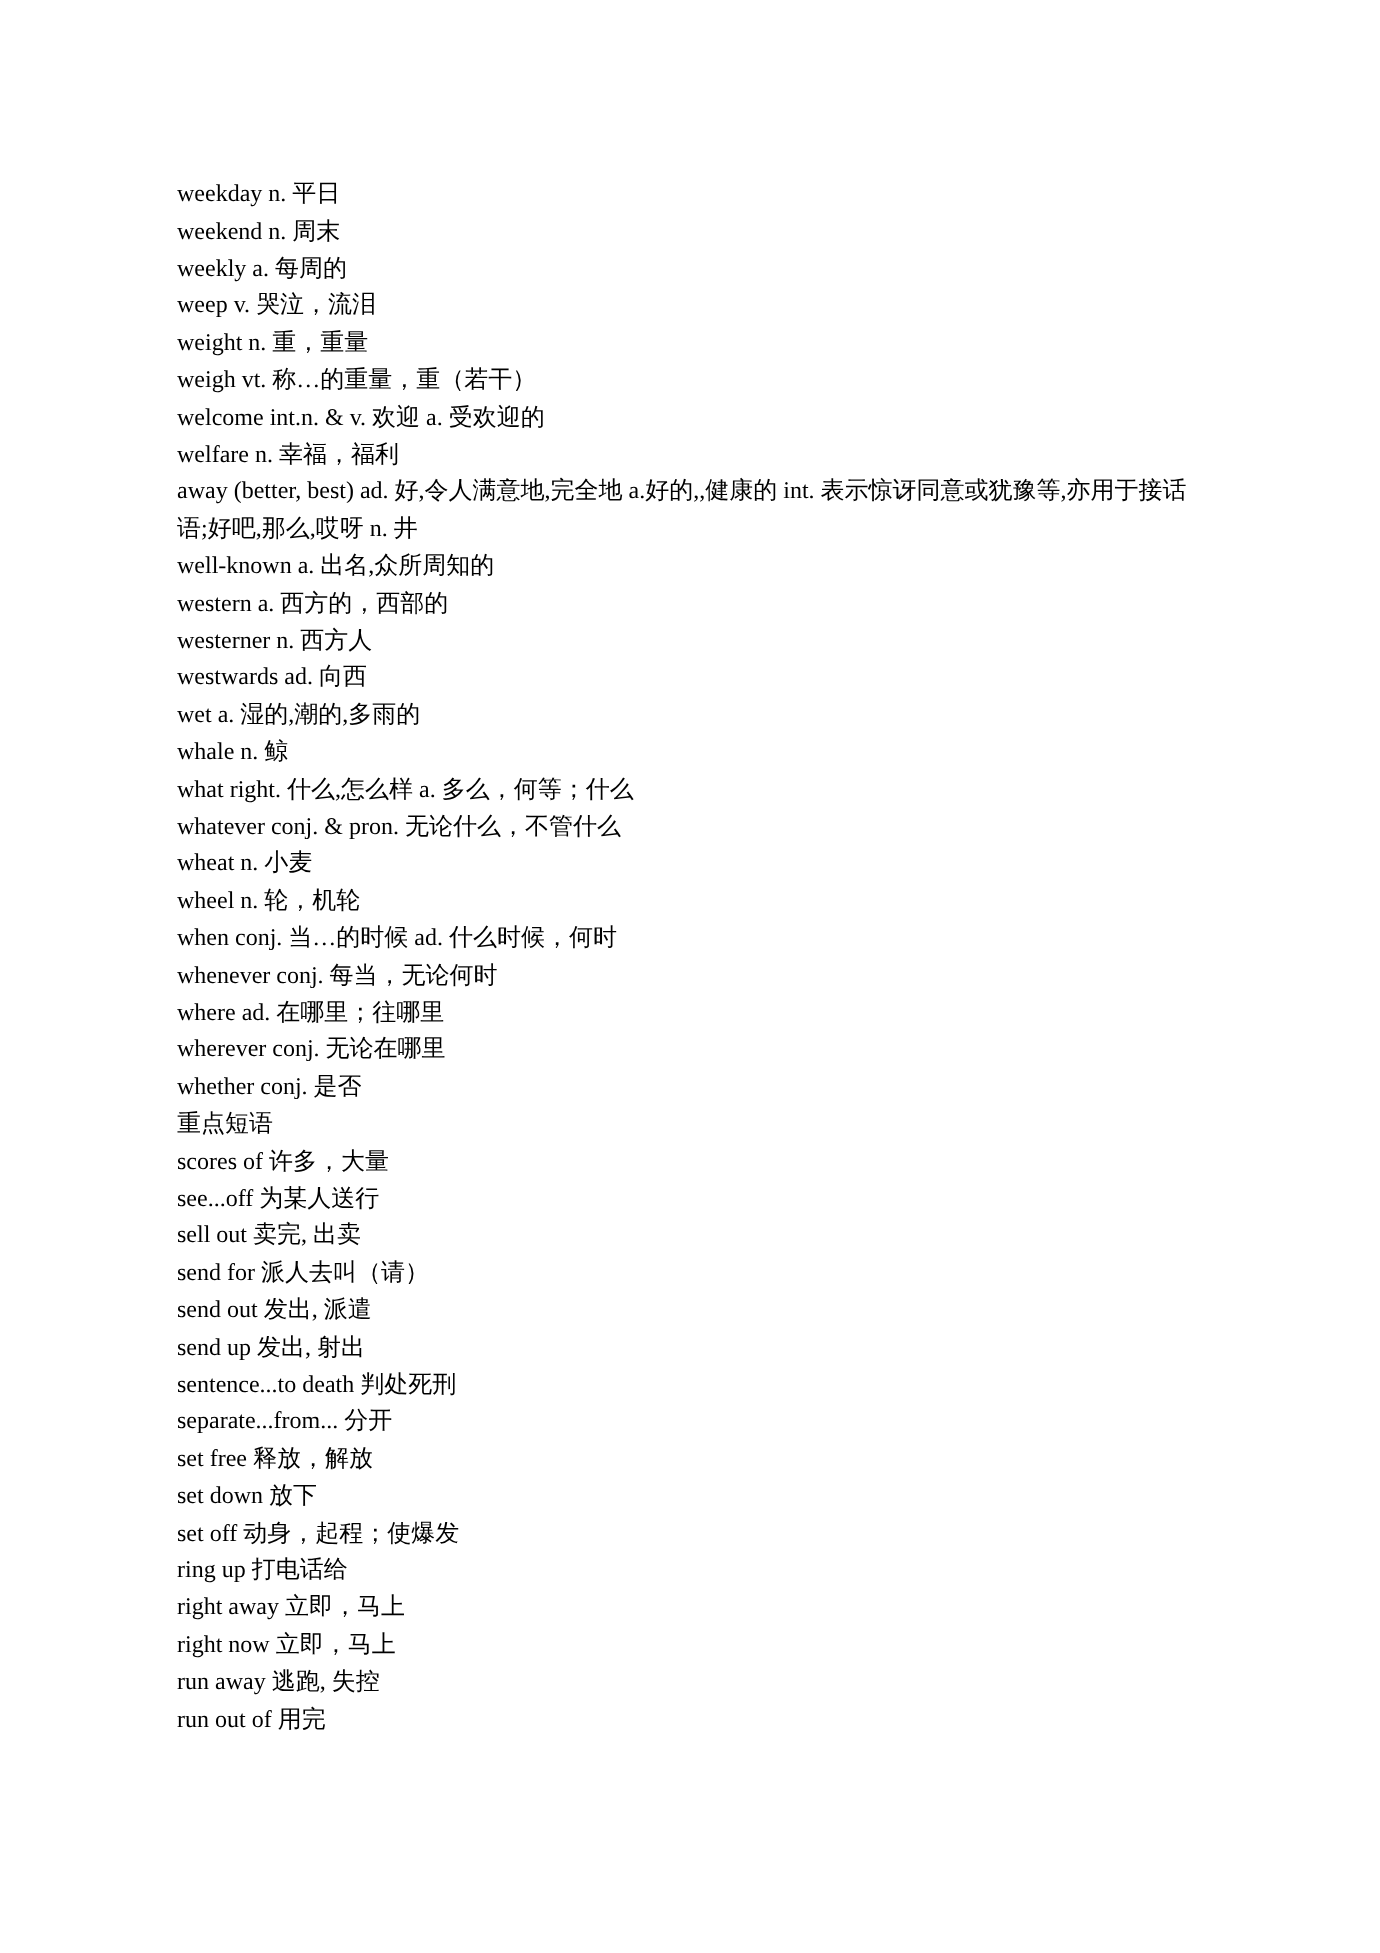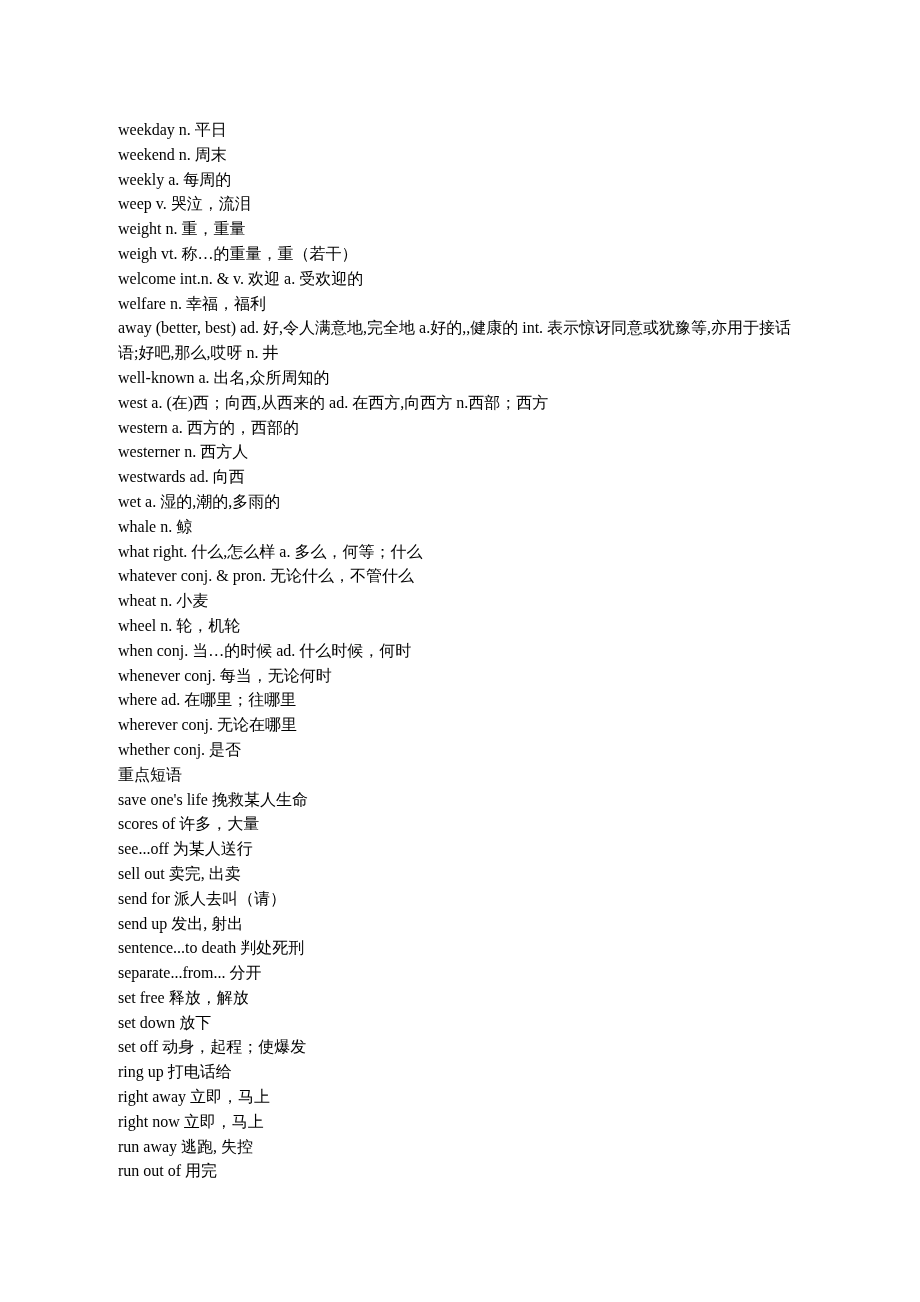--- a/index.html
+++ b/index.html
@@ -36,43 +36,42 @@
       <div class="line"><span class="term">weekday</span>    <span class="term">n.</span>  <span>平日</span></div>
       <div class="line"><span class="term">weekend</span>    <span class="term">n.</span>  <span>周末</span></div>
       <div class="line"><span class="term">weekly</span>    <span class="term">a.</span>  <span>每周的</span></div>
       <div class="line"><span class="term">weep</span>    <span class="term">v.</span>  <span>哭泣，流泪</span></div>
       <div class="line"><span class="term">weight</span>    <span class="term">n.</span>  <span>重，重量</span></div>
       <div class="line"><span class="term">weigh</span>    <span class="term">vt.</span>  <span>称…的重量，重（若干）</span></div>
       <div class="line"><span class="term">welcome</span>    <span class="term">int.n. &amp; v.</span>  <span>欢迎  a.  受欢迎的</span></div>
       <div class="line"><span class="term">welfare</span>    <span class="term">n.</span>  <span>幸福，福利</span></div>
       <div class="line"><span class="term">away</span>    <span class="term">(better, best) ad.</span>  <span>好,令人满意地,完全地  a.好的,,健康的 int.  表示惊讶同意或犹豫等,亦用于接话语;好吧,那么,哎呀  n.  井</span></div>
       <div class="line"><span class="term">well-known</span>    <span class="term">a.</span>  <span>出名,众所周知的</span></div>
-      <div class="line"><span class="term">west</span>    <span class="term">a.</span>  <span>(在)西；向西,从西来的  ad.  在西方,向西方  n.西部；西方</span></div>
       <div class="line"><span class="term">western</span>    <span class="term">a.</span>  <span>西方的，西部的</span></div>
       <div class="line"><span class="term">westerner</span>    <span class="term">n.</span>  <span>西方人</span></div>
       <div class="line"><span class="term">westwards</span>    <span class="term">ad.</span>  <span>向西</span></div>
       <div class="line"><span class="term">wet</span>    <span class="term">a.</span>  <span>湿的,潮的,多雨的</span></div>
       <div class="line"><span class="term">whale</span>    <span class="term">n.</span>  <span>鲸</span></div>
       <div class="line"><span class="term">what</span>    <span class="term">right.</span>  <span>什么,怎么样  a.  多么，何等；什么</span></div>
       <div class="line"><span class="term">whatever</span>    <span class="term">conj. &amp; pron.</span>  <span>无论什么，不管什么</span></div>
       <div class="line"><span class="term">wheat</span>    <span class="term">n.</span>  <span>小麦</span></div>
       <div class="line"><span class="term">wheel</span>    <span class="term">n.</span>  <span>轮，机轮</span></div>
       <div class="line"><span class="term">when</span>    <span class="term">conj.</span>  <span>当…的时候  ad.  什么时候，何时</span></div>
       <div class="line"><span class="term">whenever</span>    <span class="term">conj.</span>  <span>每当，无论何时</span></div>
       <div class="line"><span class="term">where</span>    <span class="term">ad.</span>  <span>在哪里；往哪里</span></div>
       <div class="line"><span class="term">wherever</span>    <span class="term">conj.</span>  <span>无论在哪里</span></div>
       <div class="line"><span class="term">whether</span>    <span class="term">conj.</span>  <span>是否</span></div>
     </div>
   <div class="line heading">重点短语</div>
   <div id="phrase-list">
-      <div class="line"><span class="term">save one's life</span>  <span>挽救某人生命</span></div>
       <div class="line"><span class="term">scores of</span>  <span>许多，大量</span></div>
       <div class="line"><span class="term">see...off</span>  <span>为某人送行</span></div>
       <div class="line"><span class="term">sell out</span>  <span>卖完,  出卖</span></div>
       <div class="line"><span class="term">send for</span>  <span>派人去叫（请）</span></div>
+      <div class="line"><span class="term">send out</span>  <span>发出,  派遣</span></div>
       <div class="line"><span class="term">send up</span>  <span>发出,  射出</span></div>
       <div class="line"><span class="term">sentence...to death</span>  <span>判处死刑</span></div>
       <div class="line"><span class="term">separate...from...</span>  <span>分开</span></div>
       <div class="line"><span class="term">set free</span>  <span>释放，解放</span></div>
       <div class="line"><span class="term">set down</span>  <span>放下</span></div>
       <div class="line"><span class="term">set off</span>  <span>动身，起程；使爆发</span></div>
       <div class="line"><span class="term">ring up</span>  <span>打电话给</span></div>
       <div class="line"><span class="term">right away</span>  <span>立即，马上</span></div>
       <div class="line"><span class="term">right now</span>  <span>立即，马上</span></div>
       <div class="line"><span class="term">run away</span>  <span>逃跑,  失控</span></div>

